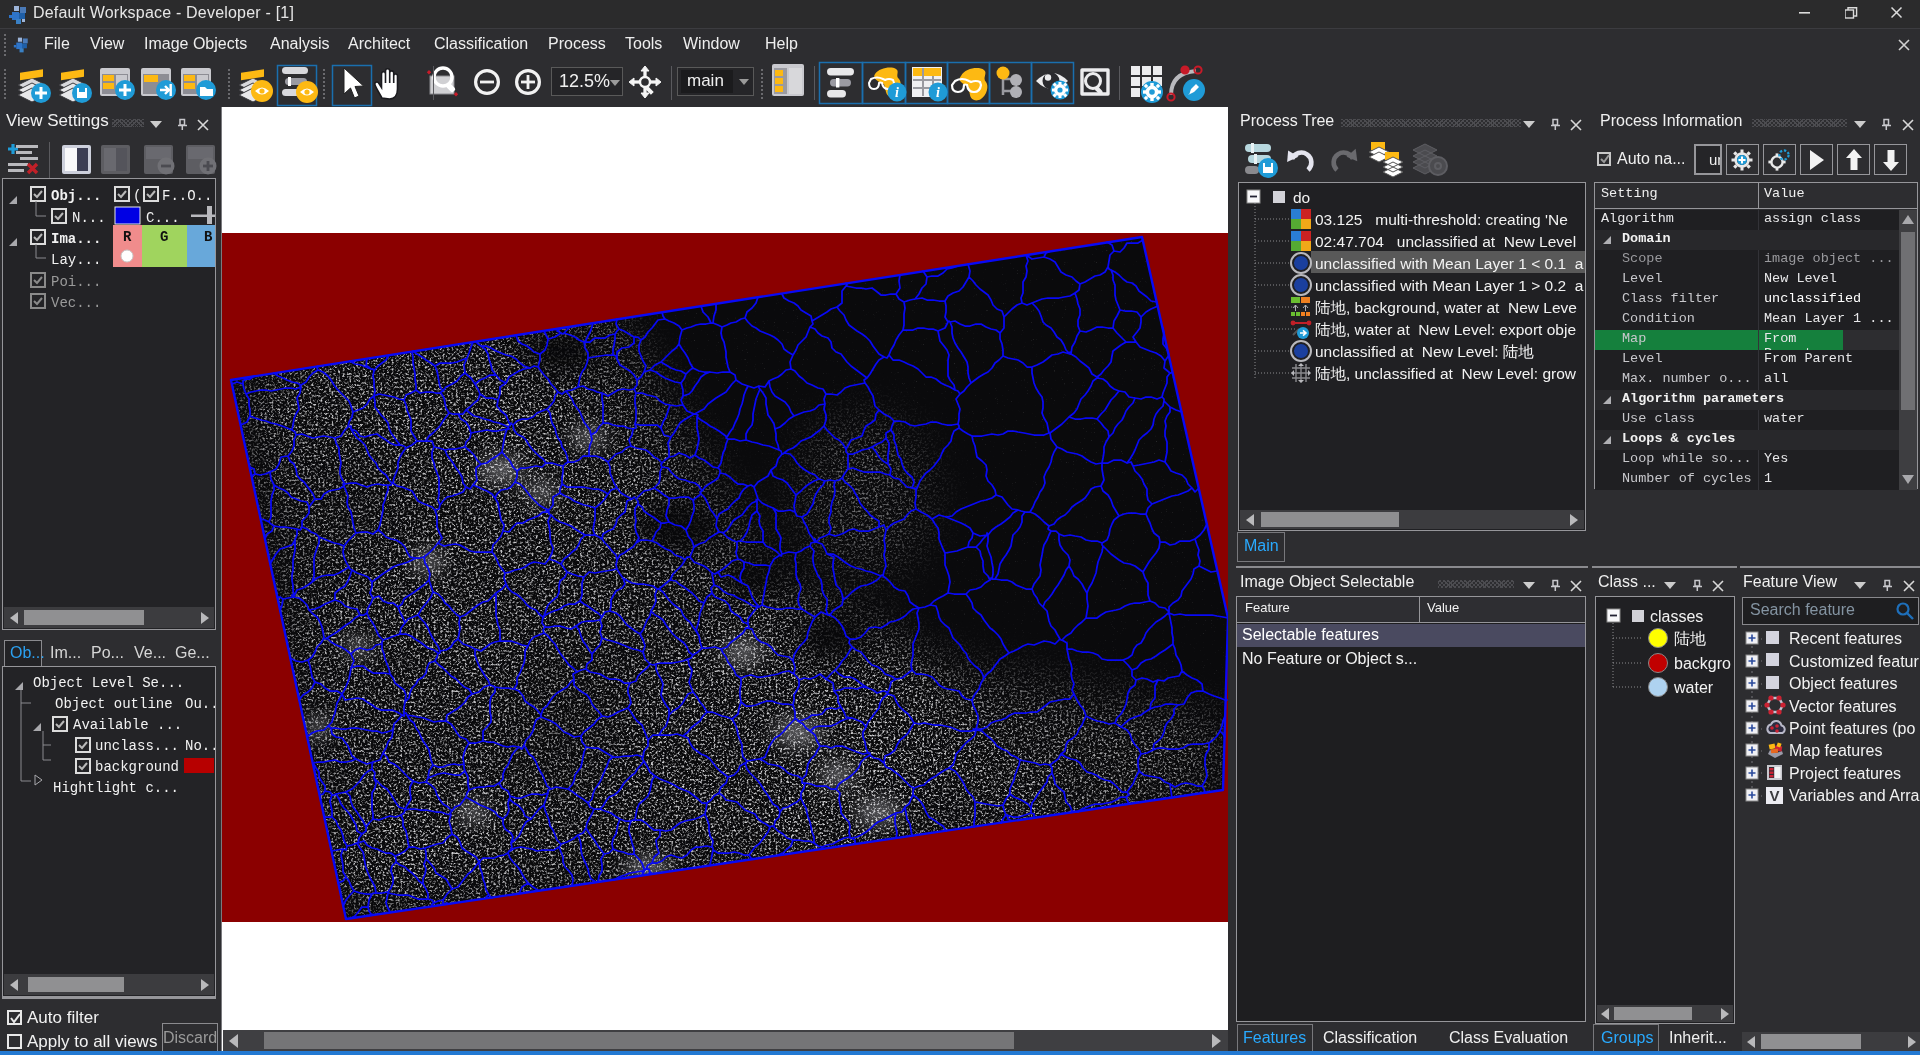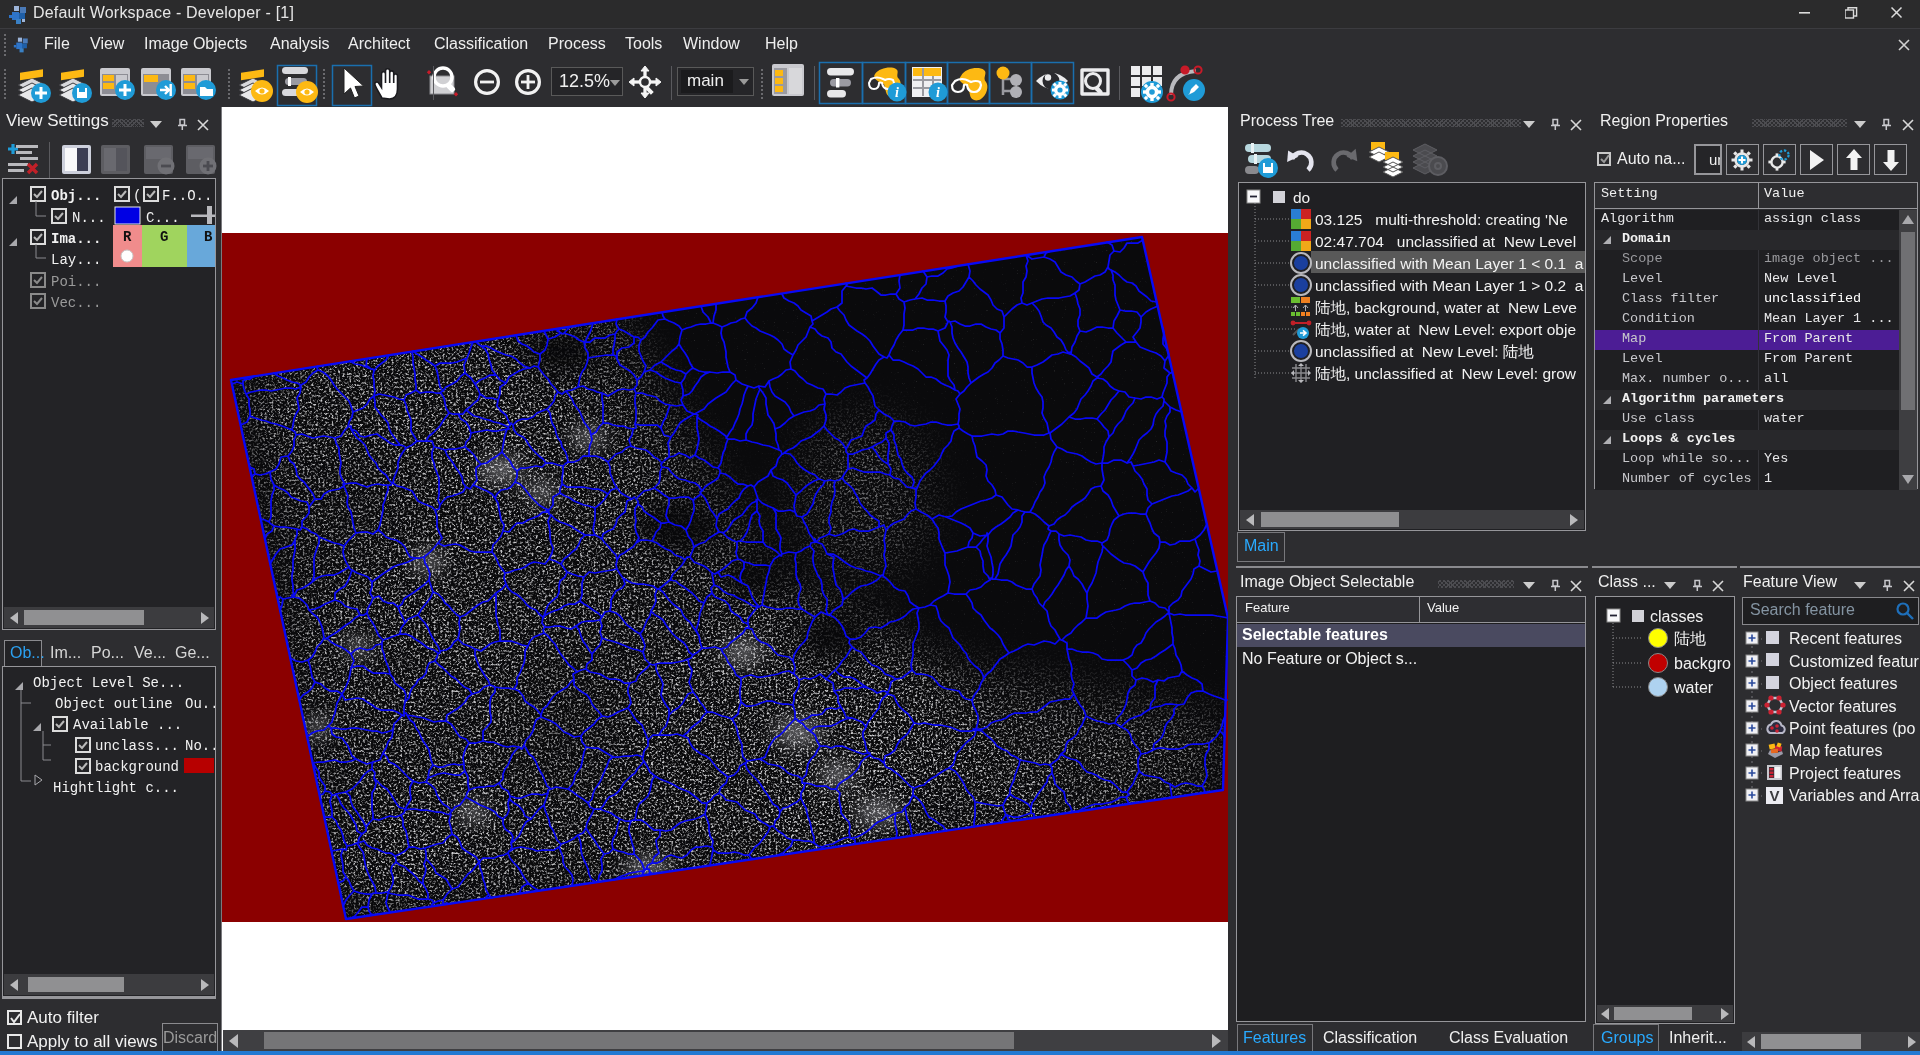--- a/index.html
+++ b/index.html
@@ -690,21 +690,21 @@
    <div class="arrL" style="left:6px;top:4px"></div>
    <div class="sbthumb" style="left:21px;width:138px;background:#8e8e90"></div>
    <div class="arrR" style="right:6px;top:4px"></div>
   </div>
  </div>
  <div class="abs" style="left:1px;top:425px;width:48px;height:30px;border:1px solid #78787c;background:#2d2d30"></div>
  <span class="abs" style="left:8px;top:430px;font-size:16px;color:#29aaff">Main</span>
 </div>
 
 <div class="abs" id="pprops" style="left:1592px;top:107px;width:328px;height:458px;background:#2d2d30">
- <span class="ptitle" style="left:8px;top:5px">Region Properties</span>
+ <span class="ptitle" style="left:8px;top:5px">Process Information</span>
  <div class="hatch" style="left:160px;top:12px;width:95px"></div>
  <div class="parrow" style="left:262px;top:14px"></div>
  <svg class="abs" style="left:288px;top:11px" width="12" height="14">
       <path d="M4 1.5h4.5v5.5H4z M2 7.5h9 M6.3 7.5V12" stroke="#c8c8cc" stroke-width="1.5" fill="none"></path>
     </svg>
  <svg class="abs" style="left:310px;top:12px" width="12" height="12" viewBox="0 0 12 12">
       <path d="M1 1 L11 11 M11 1 L1 11" stroke="#d8d8d8" stroke-width="1.6"></path>
     </svg>
  <div class="abs" style="left:5px;top:45px;width:14px;height:14px;border:2px solid #c8c8c8"></div>
  <svg class="abs" style="left:7px;top:46px" width="12" height="12">
@@ -783,21 +783,21 @@
       <div class="abs" style="left:0;top:107px;width:304px;height:20px;background:#1f1f22">
         <span class="abs" style="left:27px;top:1px;color:#c8c8cc">Class filter</span>
         <span class="abs" style="left:169px;top:1px;color:#ffffff">unclassified</span>
         <div class="abs" style="left:163px;top:0;width:1px;height:20px;background:#333338"></div>
       </div>
       <div class="abs" style="left:0;top:127px;width:304px;height:20px;background:#1f1f22">
         <span class="abs" style="left:27px;top:1px;color:#c8c8cc">Condition</span>
         <span class="abs" style="left:169px;top:1px;color:#e8e8ea">Mean Layer 1 ...</span>
         <div class="abs" style="left:163px;top:0;width:1px;height:20px;background:#333338"></div>
       </div>
-      <div class="abs" style="left:0;top:147px;width:320px;height:20px;background:#4c1d95">
+      <div class="abs" style="left:0;top:147px;width:248px;height:20px;background:#15803d">
         <span class="abs" style="left:27px;top:1px;color:#c8c8cc">Map</span>
         <span class="abs" style="left:169px;top:1px;color:#e8e8ea">From Parent</span>
         <div class="abs" style="left:163px;top:0;width:1px;height:20px;background:#333338"></div>
       </div>
       <div class="abs" style="left:0;top:167px;width:304px;height:20px;background:#1f1f22">
         <span class="abs" style="left:27px;top:1px;color:#c8c8cc">Level</span>
         <span class="abs" style="left:169px;top:1px;color:#e8e8ea">From Parent</span>
         <div class="abs" style="left:163px;top:0;width:1px;height:20px;background:#333338"></div>
       </div>
       <div class="abs" style="left:0;top:187px;width:304px;height:20px;background:#1f1f22">
@@ -853,21 +853,21 @@
     </svg>
  <svg class="abs" style="left:334px;top:12px" width="12" height="12" viewBox="0 0 12 12">
       <path d="M1 1 L11 11 M11 1 L1 11" stroke="#d8d8d8" stroke-width="1.6"></path>
     </svg>
  <div class="box" style="left:0px;top:28px;width:350px;height:426px;border-color:#96969a;background:#1e1e20">
   <div class="abs" style="left:0;top:0;width:348px;height:26px;background:#2e2e32;border-bottom:1px solid #96969a;color:#f2f2f2;font-size:13px">
         <span class="abs" style="left:8px;top:3px">Feature</span>
         <span class="abs" style="left:190px;top:3px">Value</span>
         <div class="abs" style="left:182px;top:0;width:1px;height:26px;background:#96969a"></div>
       </div>
-  <div class="abs" style="left:0;top:27px;width:348px;height:23px;background:#4a4a60;color:#fff;font-size:16px;font-weight:bold">
+  <div class="abs" style="left:0;top:27px;width:348px;height:23px;background:#4a4a60;color:#fff;font-size:16px;font-weight:normal">
         <span class="abs" style="left:5px;top:2px">Selectable features</span>
       </div>
   <span class="abs" style="left:5px;top:53px;color:#f2f2f2;font-size:16px">No Feature or Object s...</span>
  </div>
  <div class="abs" style="left:1px;top:456px;width:76px;height:29px;border:1px solid #78787c;background:#2d2d30"></div>
  <span class="abs" style="left:7px;top:461px;font-size:16px;color:#29aaff">Features</span>
  <span class="abs" style="left:87px;top:461px;font-size:16px;color:#f0f0f0">Classification</span>
  <span class="abs" style="left:213px;top:461px;font-size:16px;color:#f0f0f0">Class Evaluation</span>
 </div>
 <div class="abs" id="clspanel" style="left:1592px;top:566px;width:145px;height:486px;background:#2d2d30;border-top:2px solid #8a8a8e">

